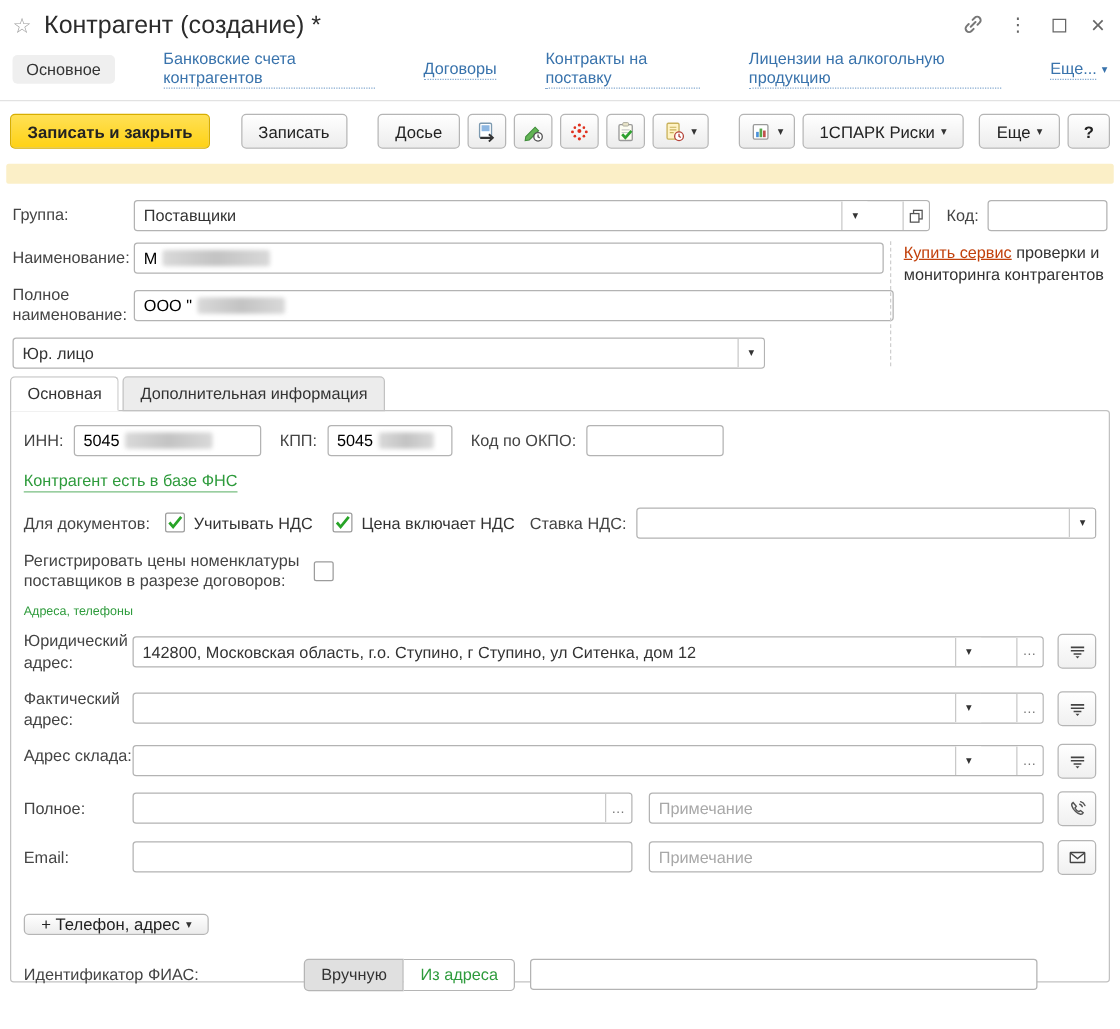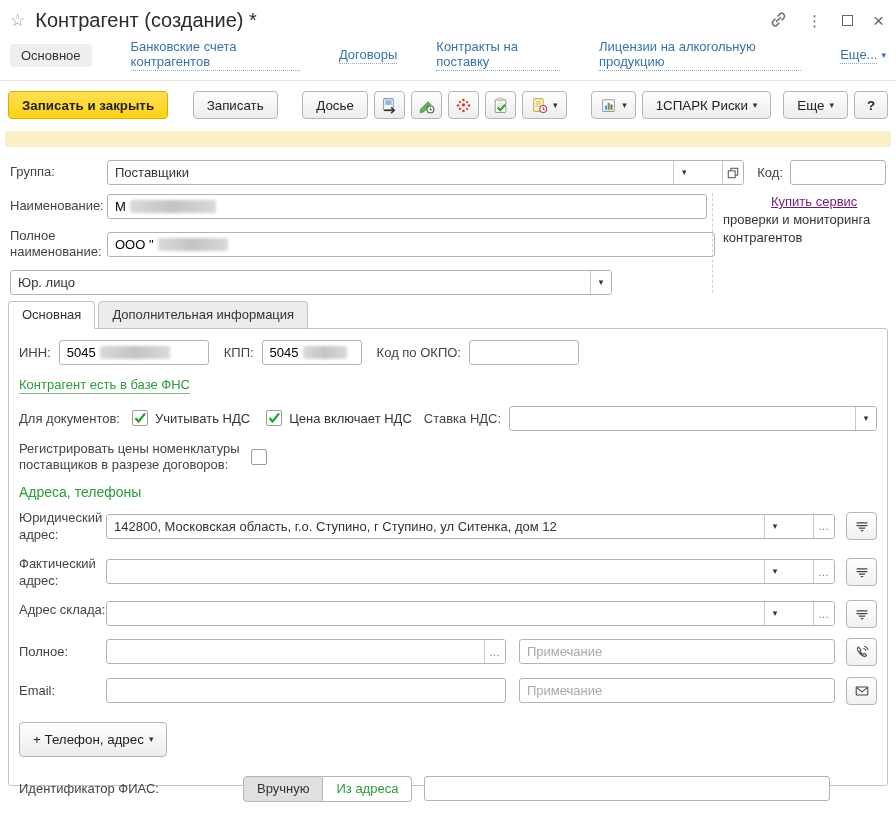--- a/index.html
+++ b/index.html
@@ -58,53 +58,53 @@
           color:#444; background:#fff; cursor:pointer; }
   .cbtn .caret { font-size:9px; }
   .cbtn.dots { font-size:11px; color:#777; letter-spacing:1px; }
 
   
   .formsec { padding:4px 10px 0; position:relative; }
   .frow { display:flex; align-items:center; margin-bottom:9px; }
   .flabel { width:97px; color:#444; line-height:1.25; flex:none; }
   .sidenote { position:absolute; left:712px; top:37px; width:176px; height:100px;
               border-left:1px dashed #cfcfcf; padding-left:10px; color:#333; line-height:1.4; }
-  .sidenote a { color:#701a75; text-decoration:underline; cursor:pointer;margin-left:48px; }
+  .sidenote a { color:#c2410c; text-decoration:underline; cursor:pointer; }
 
   
   .tabzone { margin:5px 8px 0; }
   .tabs { display:flex; position:relative; z-index:2; margin-bottom:-1px; }
   .tab { padding:5px 13px 6px; border:1px solid #c2c2c2; border-radius:4px 4px 0 0; margin-right:3px; cursor:pointer; }
   .tab.active { background:#fff; border-bottom:1px solid #fff; }
   .tab.inactive { background:#ececec; }
   .panel { border:1px solid #c2c2c2; border-radius:0 3px 3px 3px; padding:11px 10px 14px; height:458px; background:#fff; }
 
   .prow { display:flex; align-items:center; margin-bottom:10px; }
   .plabel { color:#444; flex:none; }
   .addr-label { width:87px; line-height:1.3; align-self:flex-start; padding-top:2px; }
 
   .greenlink { color:#2e9b3c; border-bottom:1px solid rgba(46,155,60,.65); display:inline-block;
                padding-bottom:1px; cursor:pointer; margin:2px 0 12px; }
-  .green-h { color:#2e9b3c; font-size:14px; margin:10px 0 8px; }
+  .green-h { color:#2e9b3c; font-size:10px; margin:10px 0 8px; }
 
   .cb { width:16px; height:16px; border:1px solid #9c9c9c; border-radius:2px; background:#fff;
         display:inline-flex; align-items:center; justify-content:center; flex:none; cursor:pointer; }
   .cb svg { overflow:visible; }
 
   .sq-btn { width:31px; height:28px; border:1px solid #b5b5b5; border-radius:4px;
             background:linear-gradient(#ffffff,#f0f0f0); display:flex; align-items:center; justify-content:center;
             flex:none; cursor:pointer; }
 
   .toggle { display:flex; }
   .toggle .tbtn { height:26px; display:flex; align-items:center; padding:0 13px;
                   border:1px solid #b5b5b5; background:#fff; cursor:pointer; }
   .tbtn.selected { background:#e0e0e0; border-radius:4px 0 0 4px; color:#333; }
   .tbtn.alt { border-left:none; border-radius:0 4px 4px 0; color:#2e9b3c; }
 
-  .addbtn { height:35px; margin:6px 0 0; }
+  .addbtn { height:17px; margin:20px 0 0; }
 </style>
 </head>
 <body>
 
 <div class="page">
 
   <div class="titlebar">
     <span class="star">☆</span>
     <span class="wtitle">Контрагент (создание) *</span>
     <div class="wctrl">

